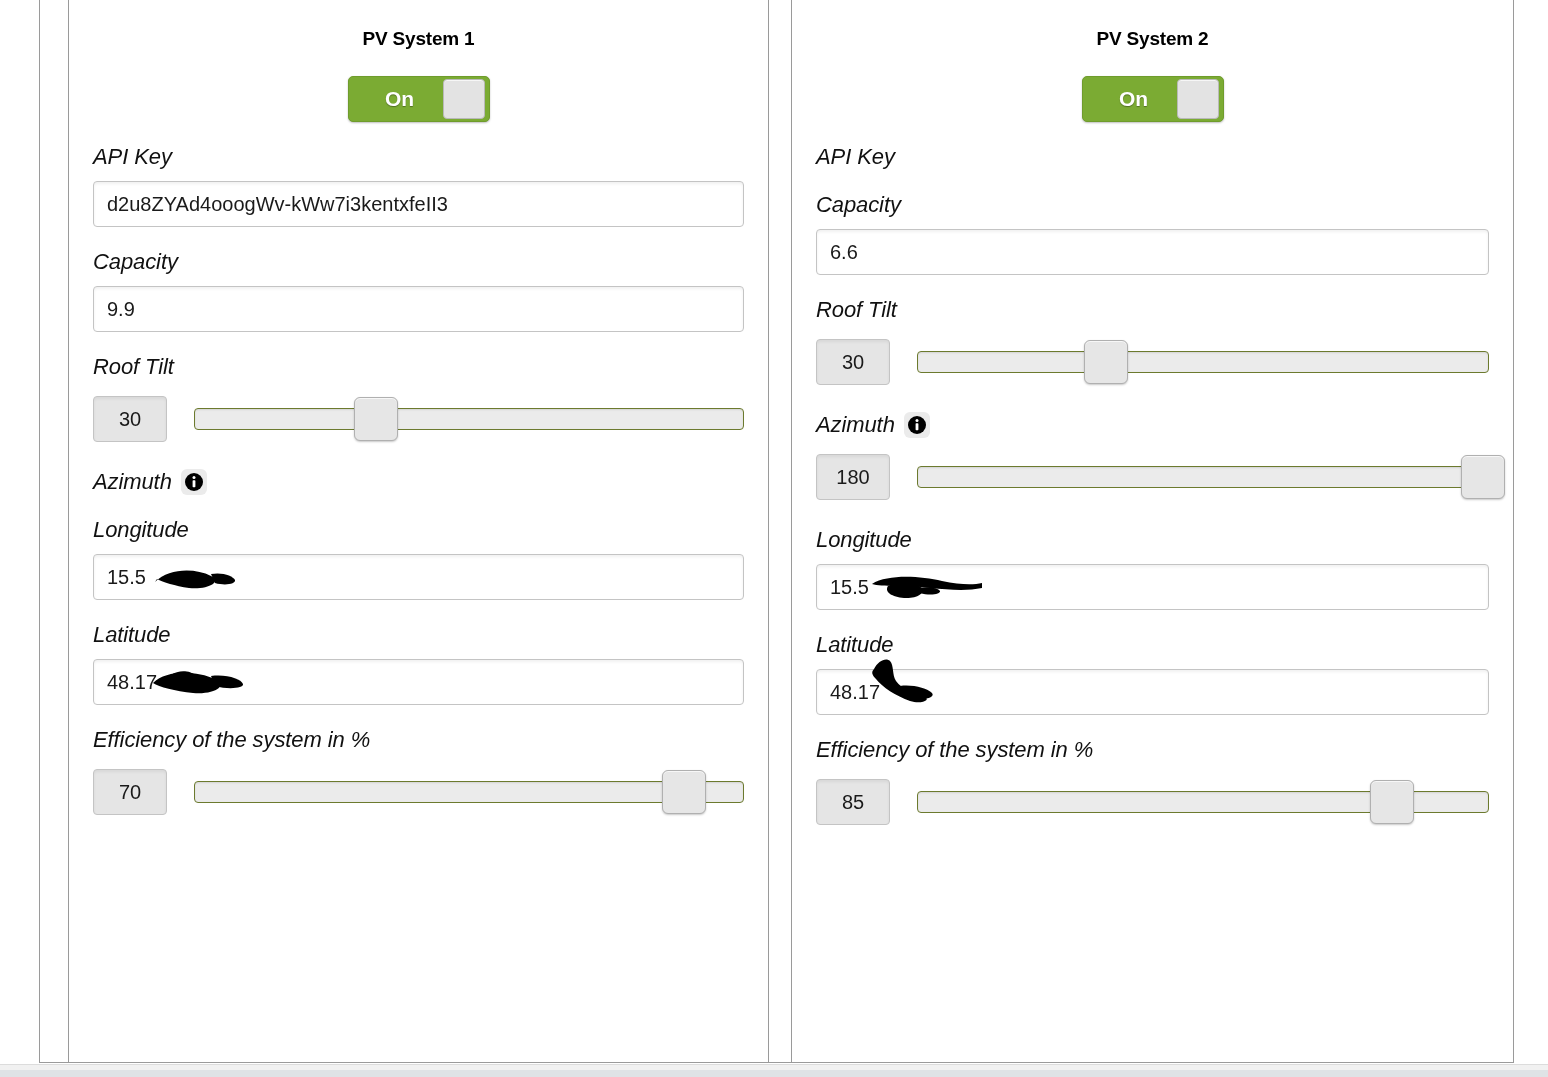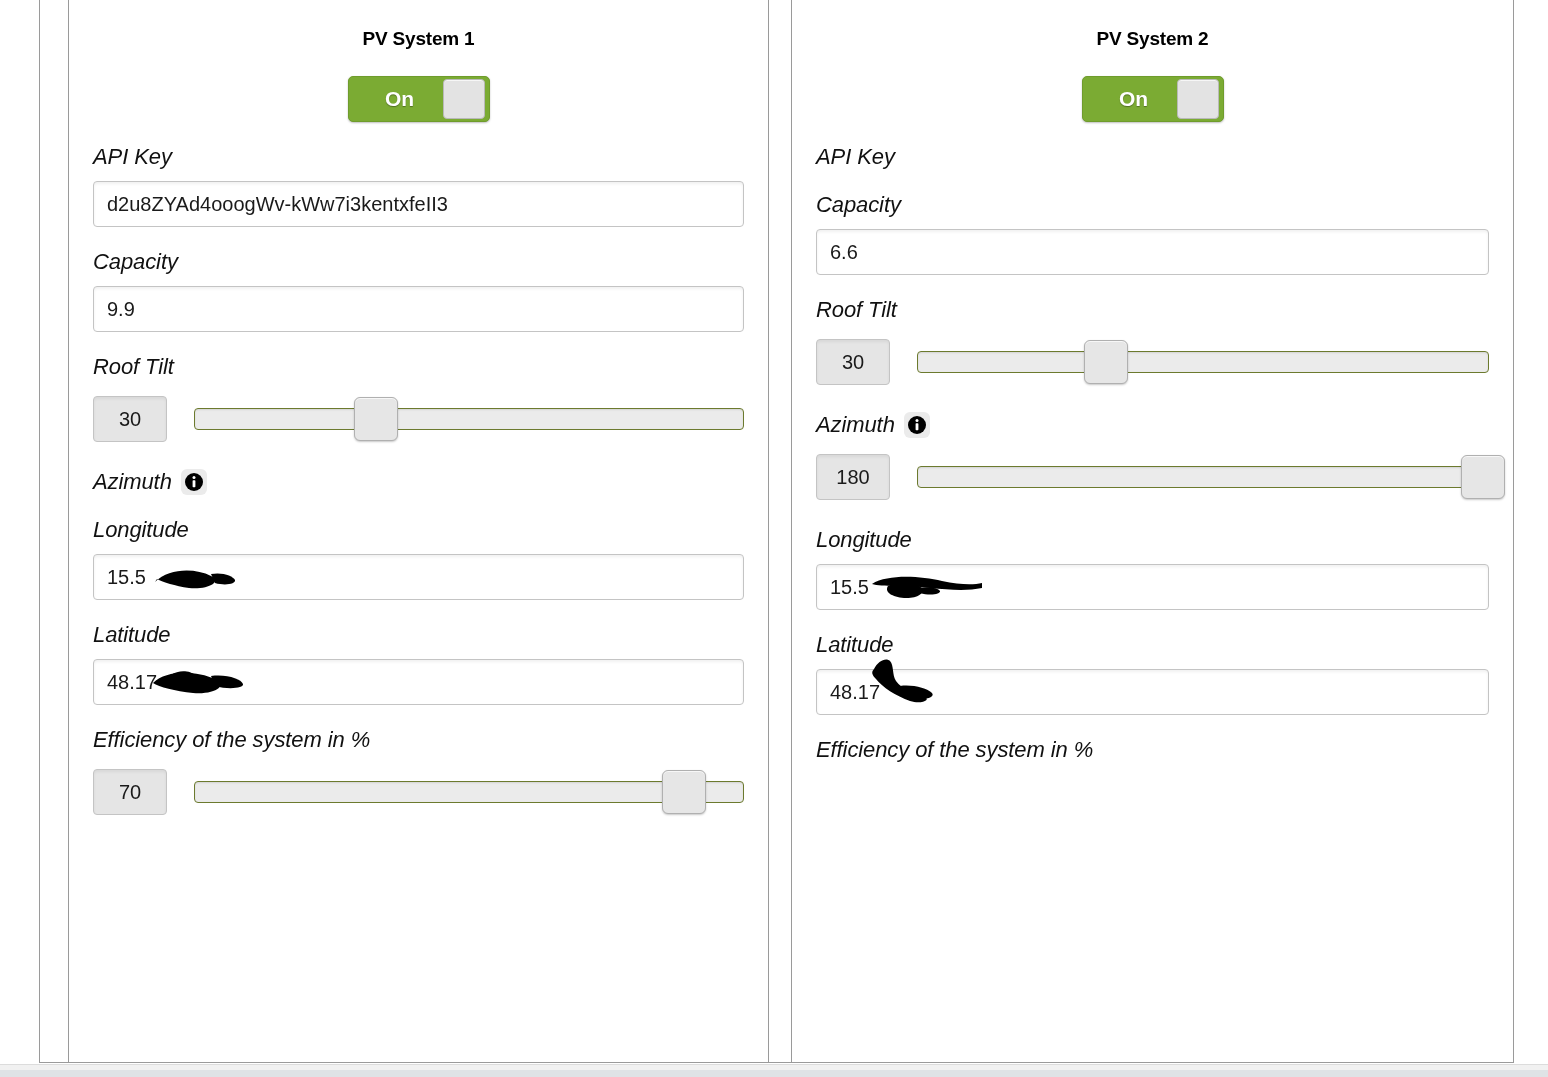--- a/index.html
+++ b/index.html
@@ -392,18 +392,25 @@
           <input class="text-input" type="text" value="48.17" style="">
           <svg class="scribble" style="left:44px; top:-18px;" width="120" height="62" viewBox="0 0 120 62">
             <path d="M14 18 C 18 10, 26 6, 30 10 C 34 14, 32 24, 36 30 C 42 38, 54 44, 64 46 C 72 48, 62 54, 50 50 C 36 45, 22 36, 16 28 C 12 24, 11 21, 14 18 Z" fill="#000000"></path>
             <path d="M34 36 C 48 32, 66 36, 72 42 C 76 47, 62 50, 48 46 C 38 43, 30 39, 34 36 Z" fill="#000000"></path>
           </svg>
         </div>
       </div>
 
       <div class="field">
         <div class="field-label">Efficiency of the system in %</div>
+        <div class="slider-row">
+          <div class="num-box">85</div>
+          <div class="slider">
+            <div class="slider-track"></div>
+            <div class="slider-handle" style="left: 83%;"></div>
+          </div>
+        </div>
       </div>
 
     </div>
   </div>
 
 </div>
 
 </body></html>

